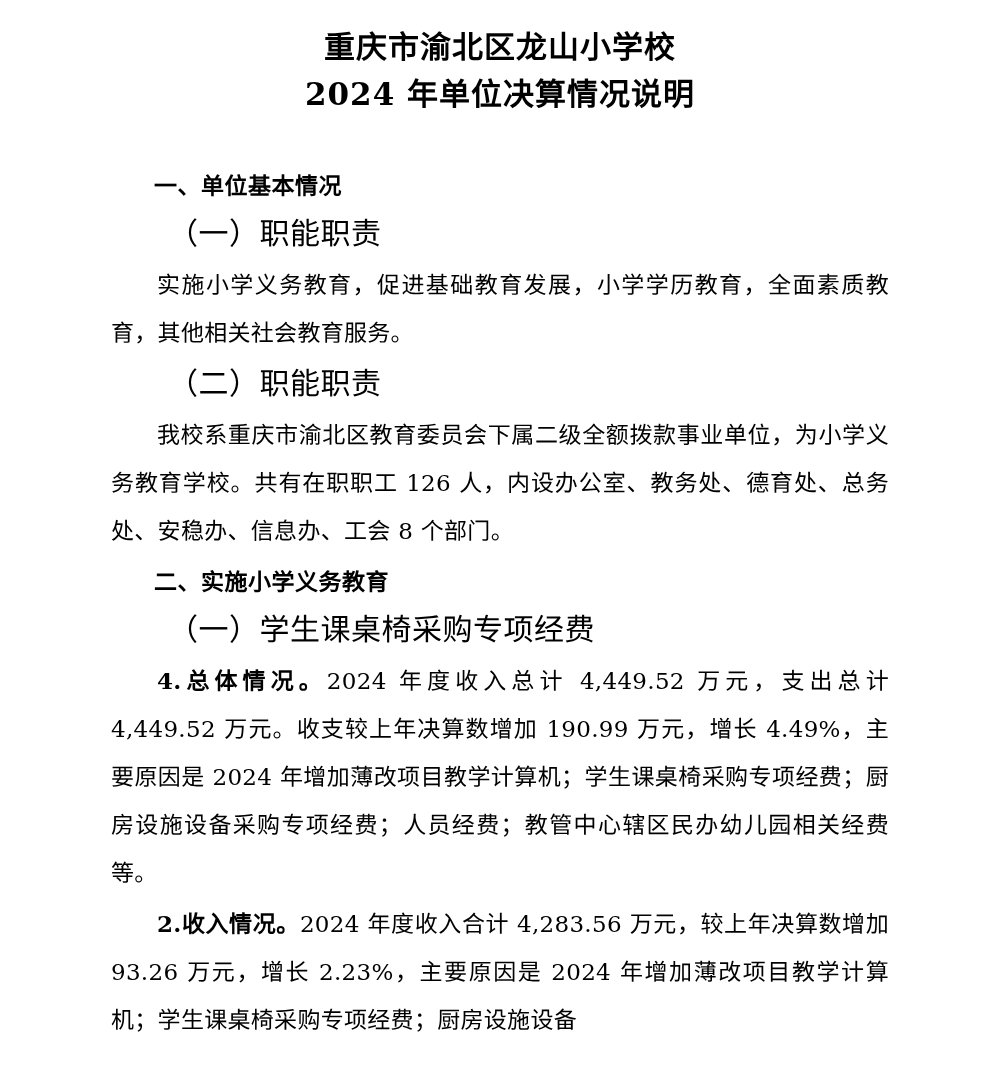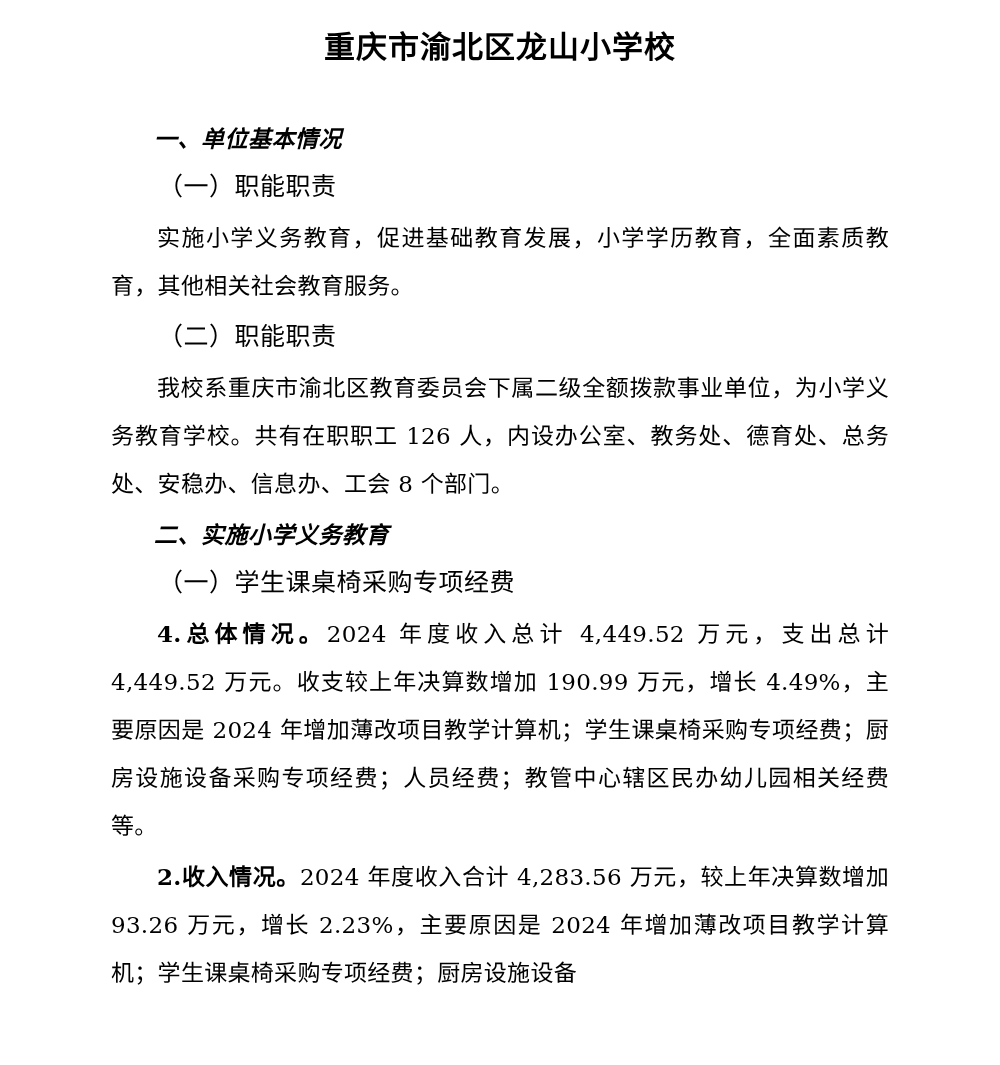--- a/index.html
+++ b/index.html
@@ -38,24 +38,23 @@
   .title-gap {
     height: 44px;
   }
   .section-heading {
     font-weight: bold;
     font-size: 23px;
     line-height: 48px;
     margin: 0;
     text-indent: 2em;
     letter-spacing: 0.5px;
-    font-style: italic;
   }
   .sub-heading {
-    font-size: 25px;
+    font-size: 30px;
     line-height: 48px;
     margin: 0;
     text-indent: 2em;
     letter-spacing: 0.5px;
   }
   .para {
     font-size: 23px;
     line-height: 48px;
     margin: 3px;
     text-indent: 2em;
@@ -67,20 +66,21 @@
     font-weight: bold;
   }
 </style>
 </head>
 <body>
 
 <div class="page">
 
   <div class="doc-title">
     <span class="title-line">重庆市渝北区龙山小学校</span>
+    <span class="title-line">2024 年单位决算情况说明</span>
   </div>
 
   <div class="title-gap"></div>
 
   <p class="section-heading">一、单位基本情况</p>
 
   <p class="sub-heading">（一）职能职责</p>
 
   <p class="para">实施小学义务教育，促进基础教育发展，小学学历教育，全面素质教育，其他相关社会教育服务。</p>
 

